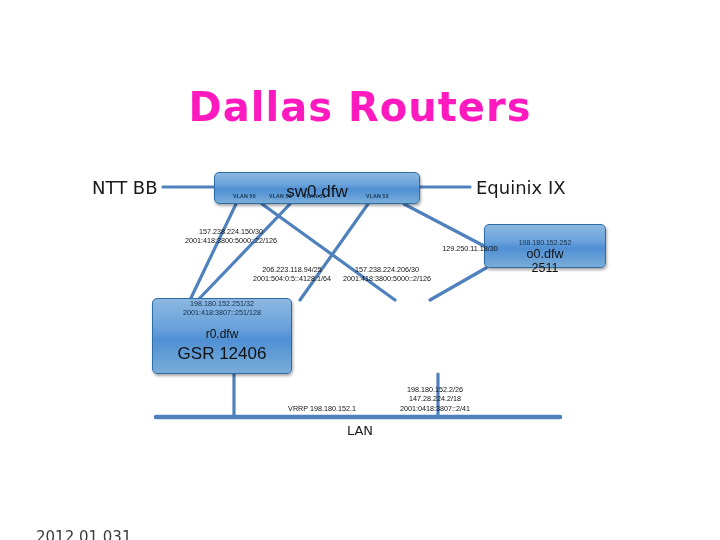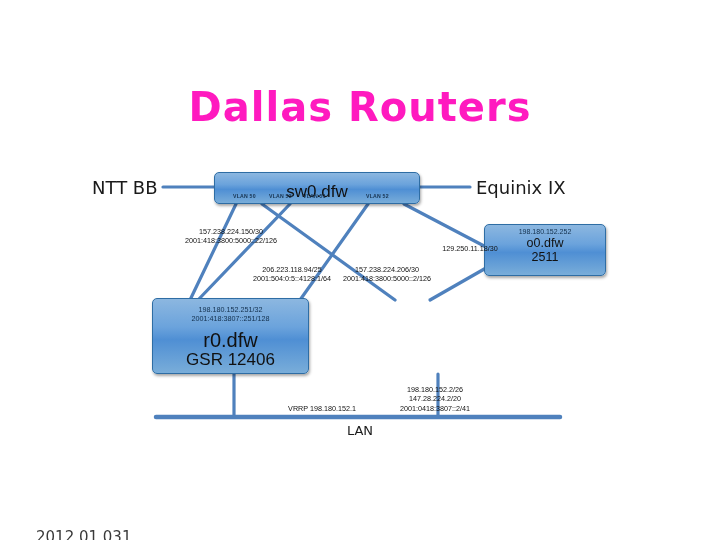--- a/index.html
+++ b/index.html
@@ -74,53 +74,52 @@
     font-size: 5.2px;
     font-weight: bold;
     color: #16324f;
     letter-spacing: 0.2px;
     white-space: nowrap;
   }
   .o0-box {
     left: 484px;
     top: 224px;
     width: 122px;
-    height: 52px;
-    padding-top: 2px;
+    height: 44px;
+    padding-top: 13px;
   }
   .o0-ip {
     font-size: 7px;
     line-height: 9px;
     color: #13304d;
   }
   .o0-name {
     font-size: 12.5px;
     line-height: 14px;
     color: #111;
   }
   .o0-num {
     font-size: 12.5px;
     line-height: 14px;
     color: #111;
   }
   .r-box {
-    width: 157px;
+    width: 140px;
     height: 76px;
-    padding-top: 6px;
   }
   .r0-box { left: 152px; top: 298px; }
   .r1-box { left: 356px; top: 298px; }
   .r-ip {
     font-size: 7.2px;
     line-height: 9.4px;
     color: #13304d;
     font-weight: normal;
   }
   .r-name {
-    font-size: 20px;
+    font-size: 12px;
     line-height: 19px;
     margin-top: 7px;
     color: #111;
   }
   .r-model {
     font-size: 17px;
     line-height: 20px;
     color: #111;
   }
   .edge-label {
@@ -240,19 +239,19 @@
     <span class="ann-line">129.250.11.18/30</span>
   </div>
 
 
   <div class="ann" style="left:272px; top:404px; width:100px;">
     <span class="ann-line">VRRP 198.180.152.1</span>
   </div>
 
   <div class="ann" style="left:370px; top:385px; width:130px;">
     <span class="ann-line">198.180.152.2/26</span>
-    <span class="ann-line">147.28.224.2/20</span>
+    <span class="ann-line">147.28.224.2/18</span>
     <span class="ann-line">2001:0418:3807::2/41</span>
   </div>
 
   <div class="footer">2012.01.031</div>
 
 </div>
 
 </body></html>

